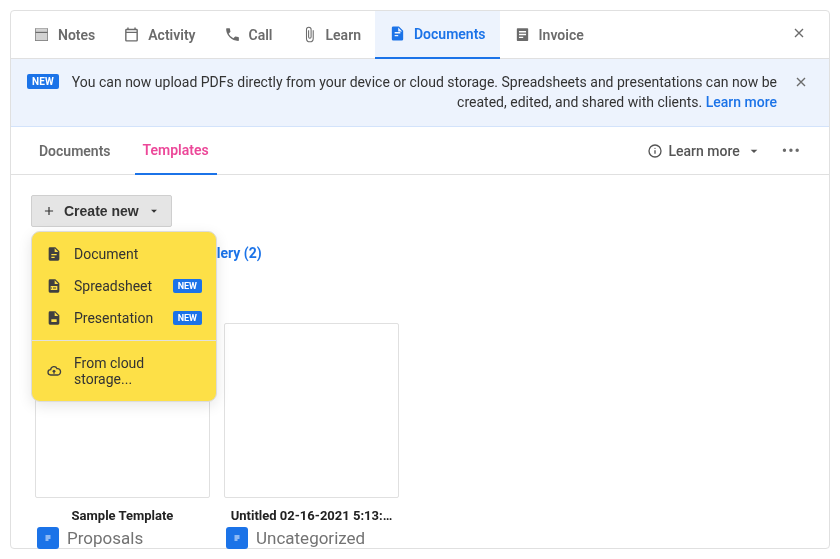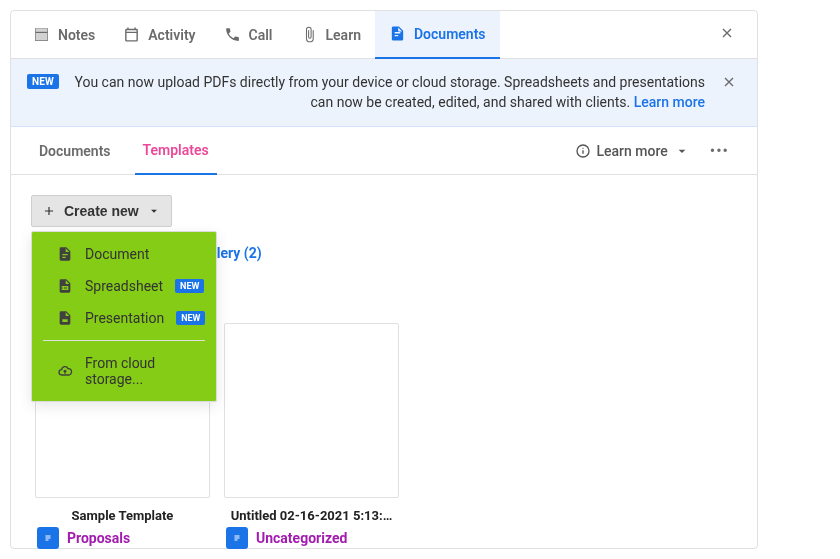--- a/index.html
+++ b/index.html
@@ -10,21 +10,21 @@
     color: #404040;
     background: #fff;
     width: 840px;
     height: 559px;
     overflow: hidden;
   }
   .frame {
     border: 1px solid #e0e0e0;
     border-radius: 4px;
     margin: 10px;
-    width: 748px;
+    width: 820px;
     height: 539px;
     background: #fff;
     position: relative;
   }
   
   .tabs {
     display: flex;
     align-items: center;
     height: 48px;
     border-bottom: 1px solid #e0e0e0;
@@ -139,25 +139,25 @@
     cursor: pointer;
   }
   .create-btn svg { width: 14px; height: 14px; }
   .caret-down { width: 10px; height: 10px; }
   
   .dropdown {
     position: absolute;
     top: 56px;
     left: 20px;
     width: 186px;
-    background: #84cc16;
+    background: #fde047;
     border: 1px solid #dcdcdc;
-    border-radius: 2px;
+    border-radius: 9px;
     box-shadow: 0 4px 14px rgba(0,0,0,0.10);
-    padding: 6px 11px;
+    padding: 6px 0;
     z-index: 10;
   }
   .dd-item {
     display: flex;
     align-items: center;
     gap: 12px;
     padding: 8px 14px;
     color: #333;
     cursor: pointer;
   }
@@ -215,21 +215,21 @@
     margin: 0 2px;
   }
   .doc-chip {
     width: 22px; height: 22px;
     background: #1b73e8;
     border-radius: 3px;
     display: flex; align-items: center; justify-content: center;
     color: #fff;
   }
   .doc-chip svg { width: 12px; height: 12px; }
-  .card-cat { color: #a21caf; font-size: 14px; font-weight: bold; }
+  .card-cat { color: #737373; font-size: 17px; }
 </style>
 </head>
 <body>
 
 <div class="frame">
 
   <div class="tabs">
     <div class="tab">
       <svg viewBox="0 0 24 24" fill="currentColor">
           <path d="M4 4h16v4H4zM4 10h16v10H4z" opacity="0.3"></path>
@@ -253,20 +253,26 @@
       <svg viewBox="0 0 24 24" fill="currentColor">
           <path d="M16.5 6v11.5a4 4 0 0 1-8 0V5a2.5 2.5 0 0 1 5 0v10.5a1 1 0 0 1-2 0V6H10v9.5a2.5 2.5 0 0 0 5 0V5a4 4 0 0 0-8 0v12.5a5.5 5.5 0 0 0 11 0V6z"></path>
         </svg>
       <span>Learn</span>
     </div>
     <div class="tab active">
       <svg viewBox="0 0 24 24" fill="currentColor">
           <path d="M14 2H6a2 2 0 0 0-2 2v16a2 2 0 0 0 2 2h12a2 2 0 0 0 2-2V8l-6-6zm-1 14H8v-2h5v2zm3-4H8v-2h8v2zm-3-5V3.5L18.5 9H13z"></path>
         </svg>
       <span>Documents</span>
+    </div>
+    <div class="tab">
+      <svg viewBox="0 0 24 24" fill="currentColor">
+          <path d="M5 3h14a1 1 0 0 1 1 1v16a1 1 0 0 1-1 1H5a1 1 0 0 1-1-1V4a1 1 0 0 1 1-1zm2 4v2h10V7H7zm0 4v2h10v-2H7zm0 4v2h6v-2H7z"></path>
+        </svg>
+      <span>Invoice</span>
     </div>
     <div class="tab-close">
       <svg viewBox="0 0 24 24" width="16" height="16" fill="none" stroke="currentColor" stroke-width="2">
           <path d="M6 6l12 12M18 6L6 18"></path>
         </svg>
     </div>
   </div>
 
   <div class="banner">
     <span class="badge-new">NEW</span>

